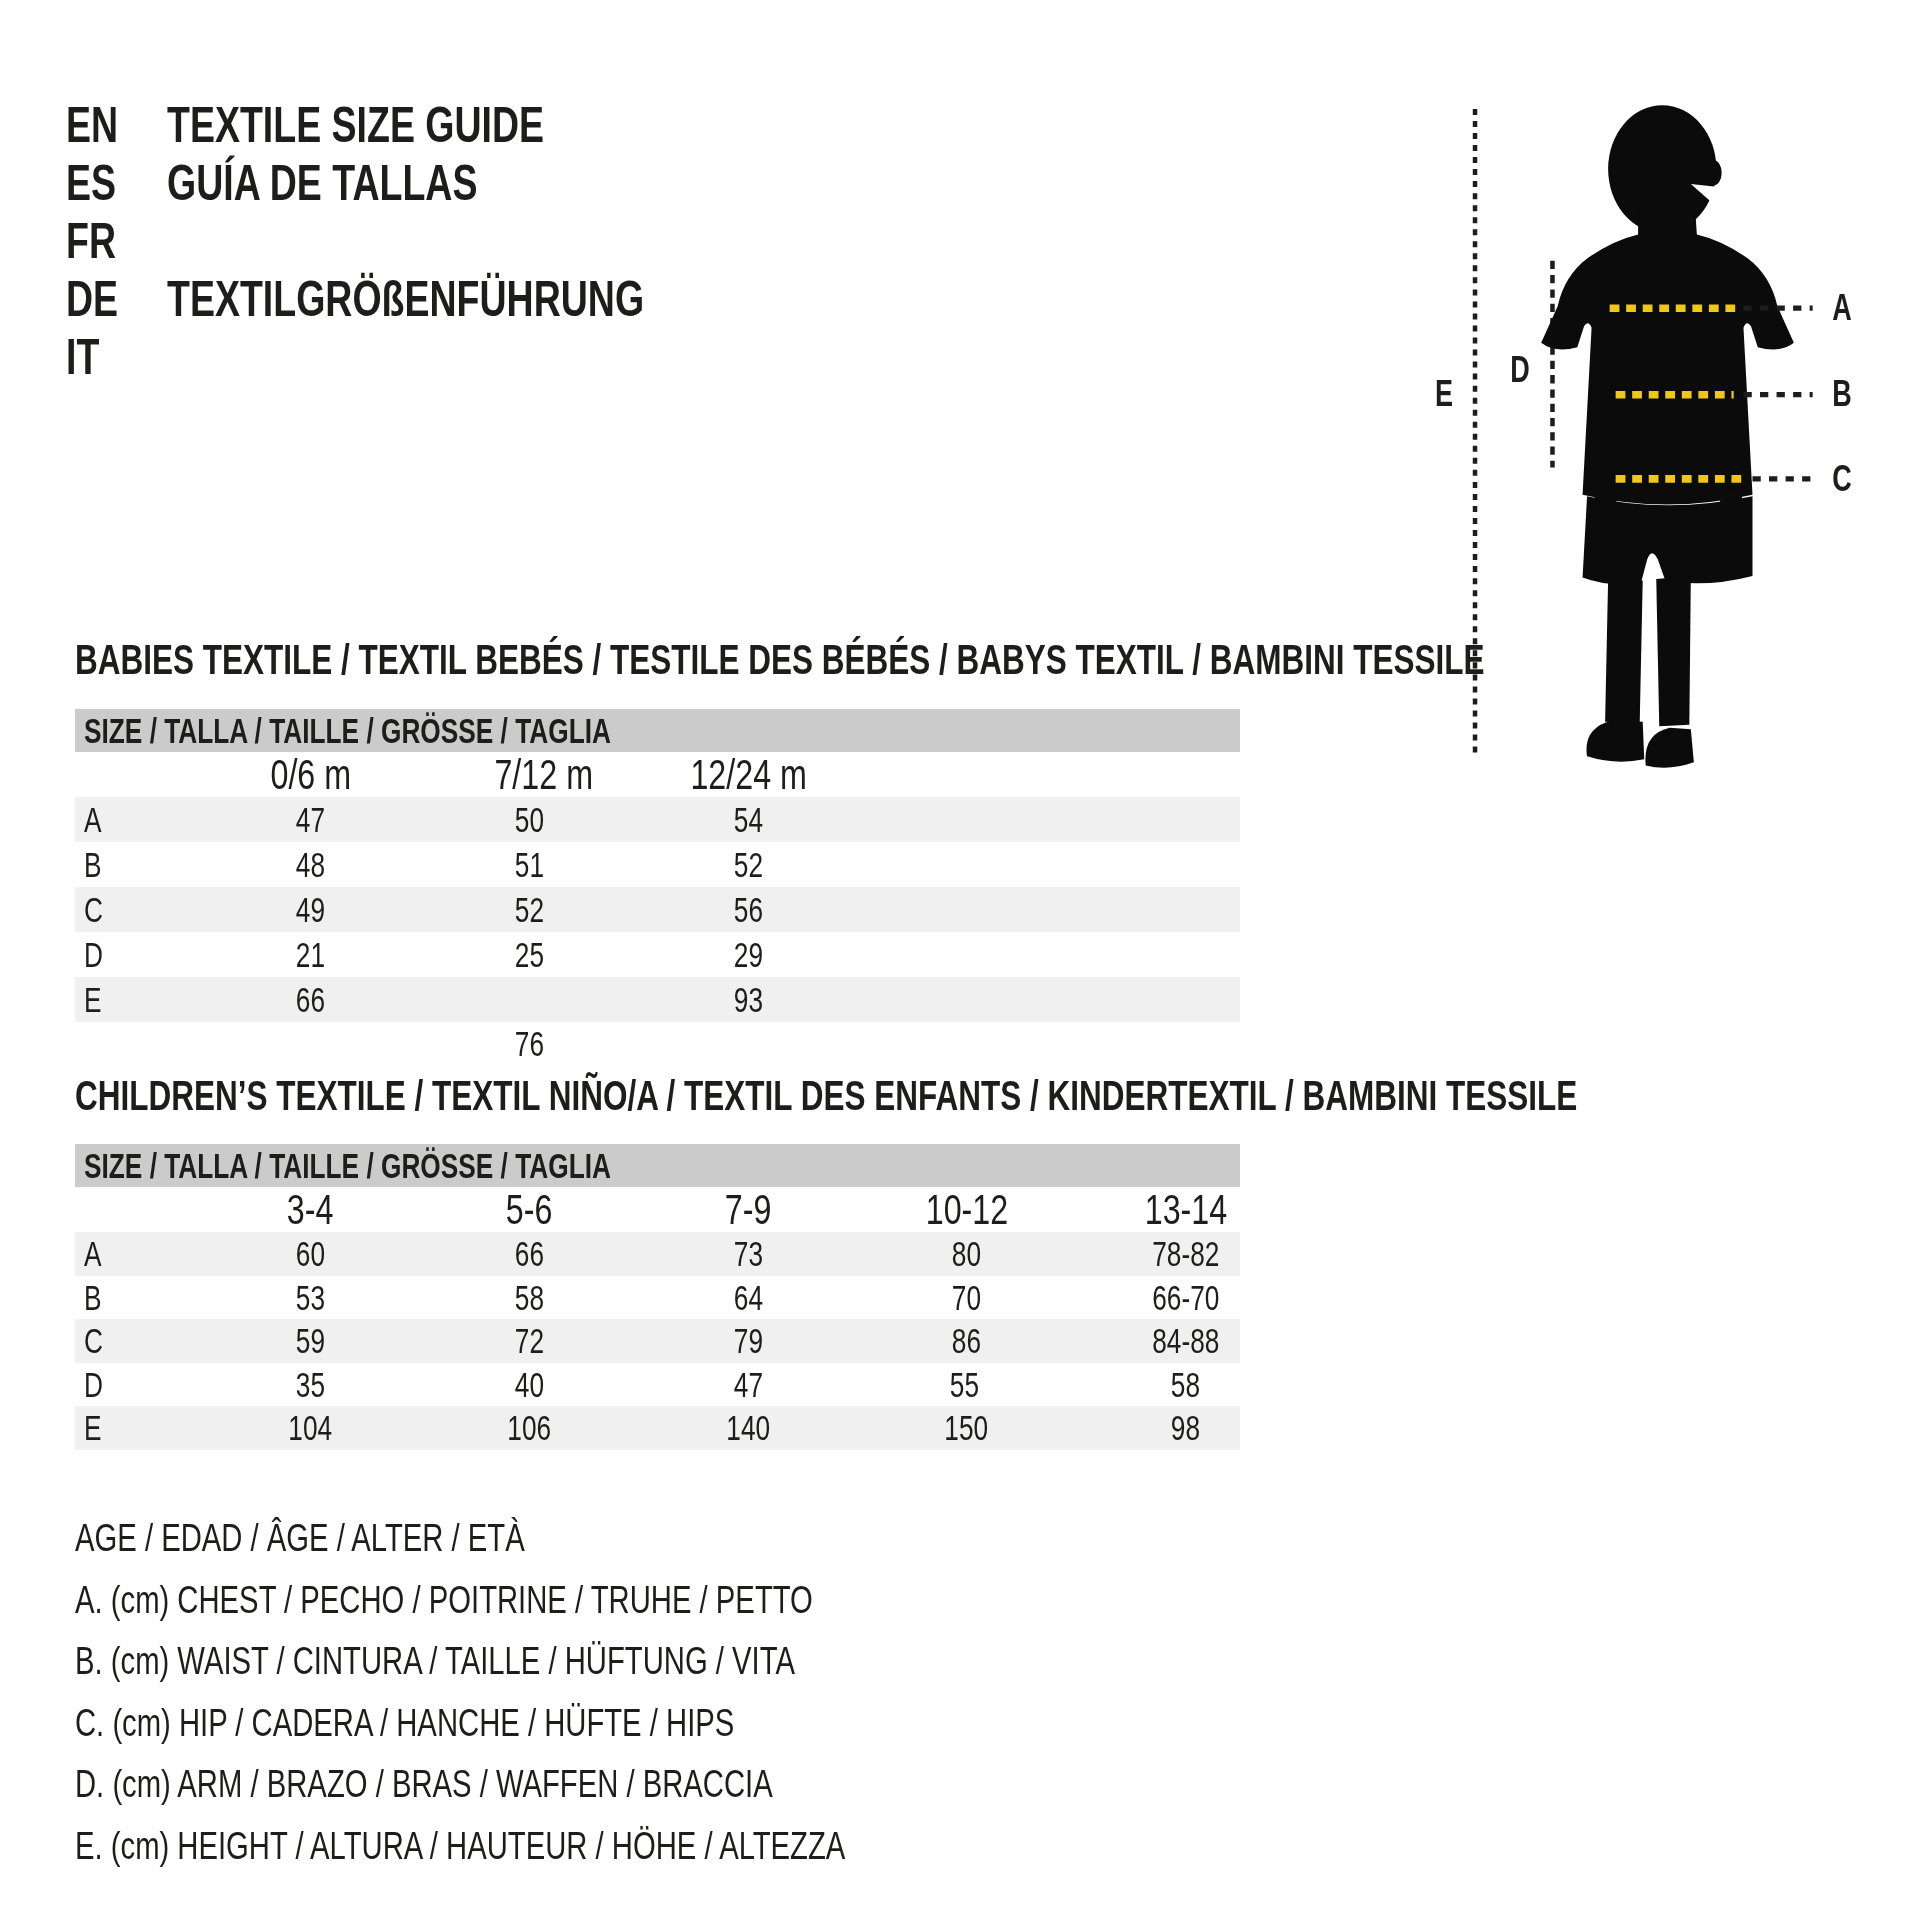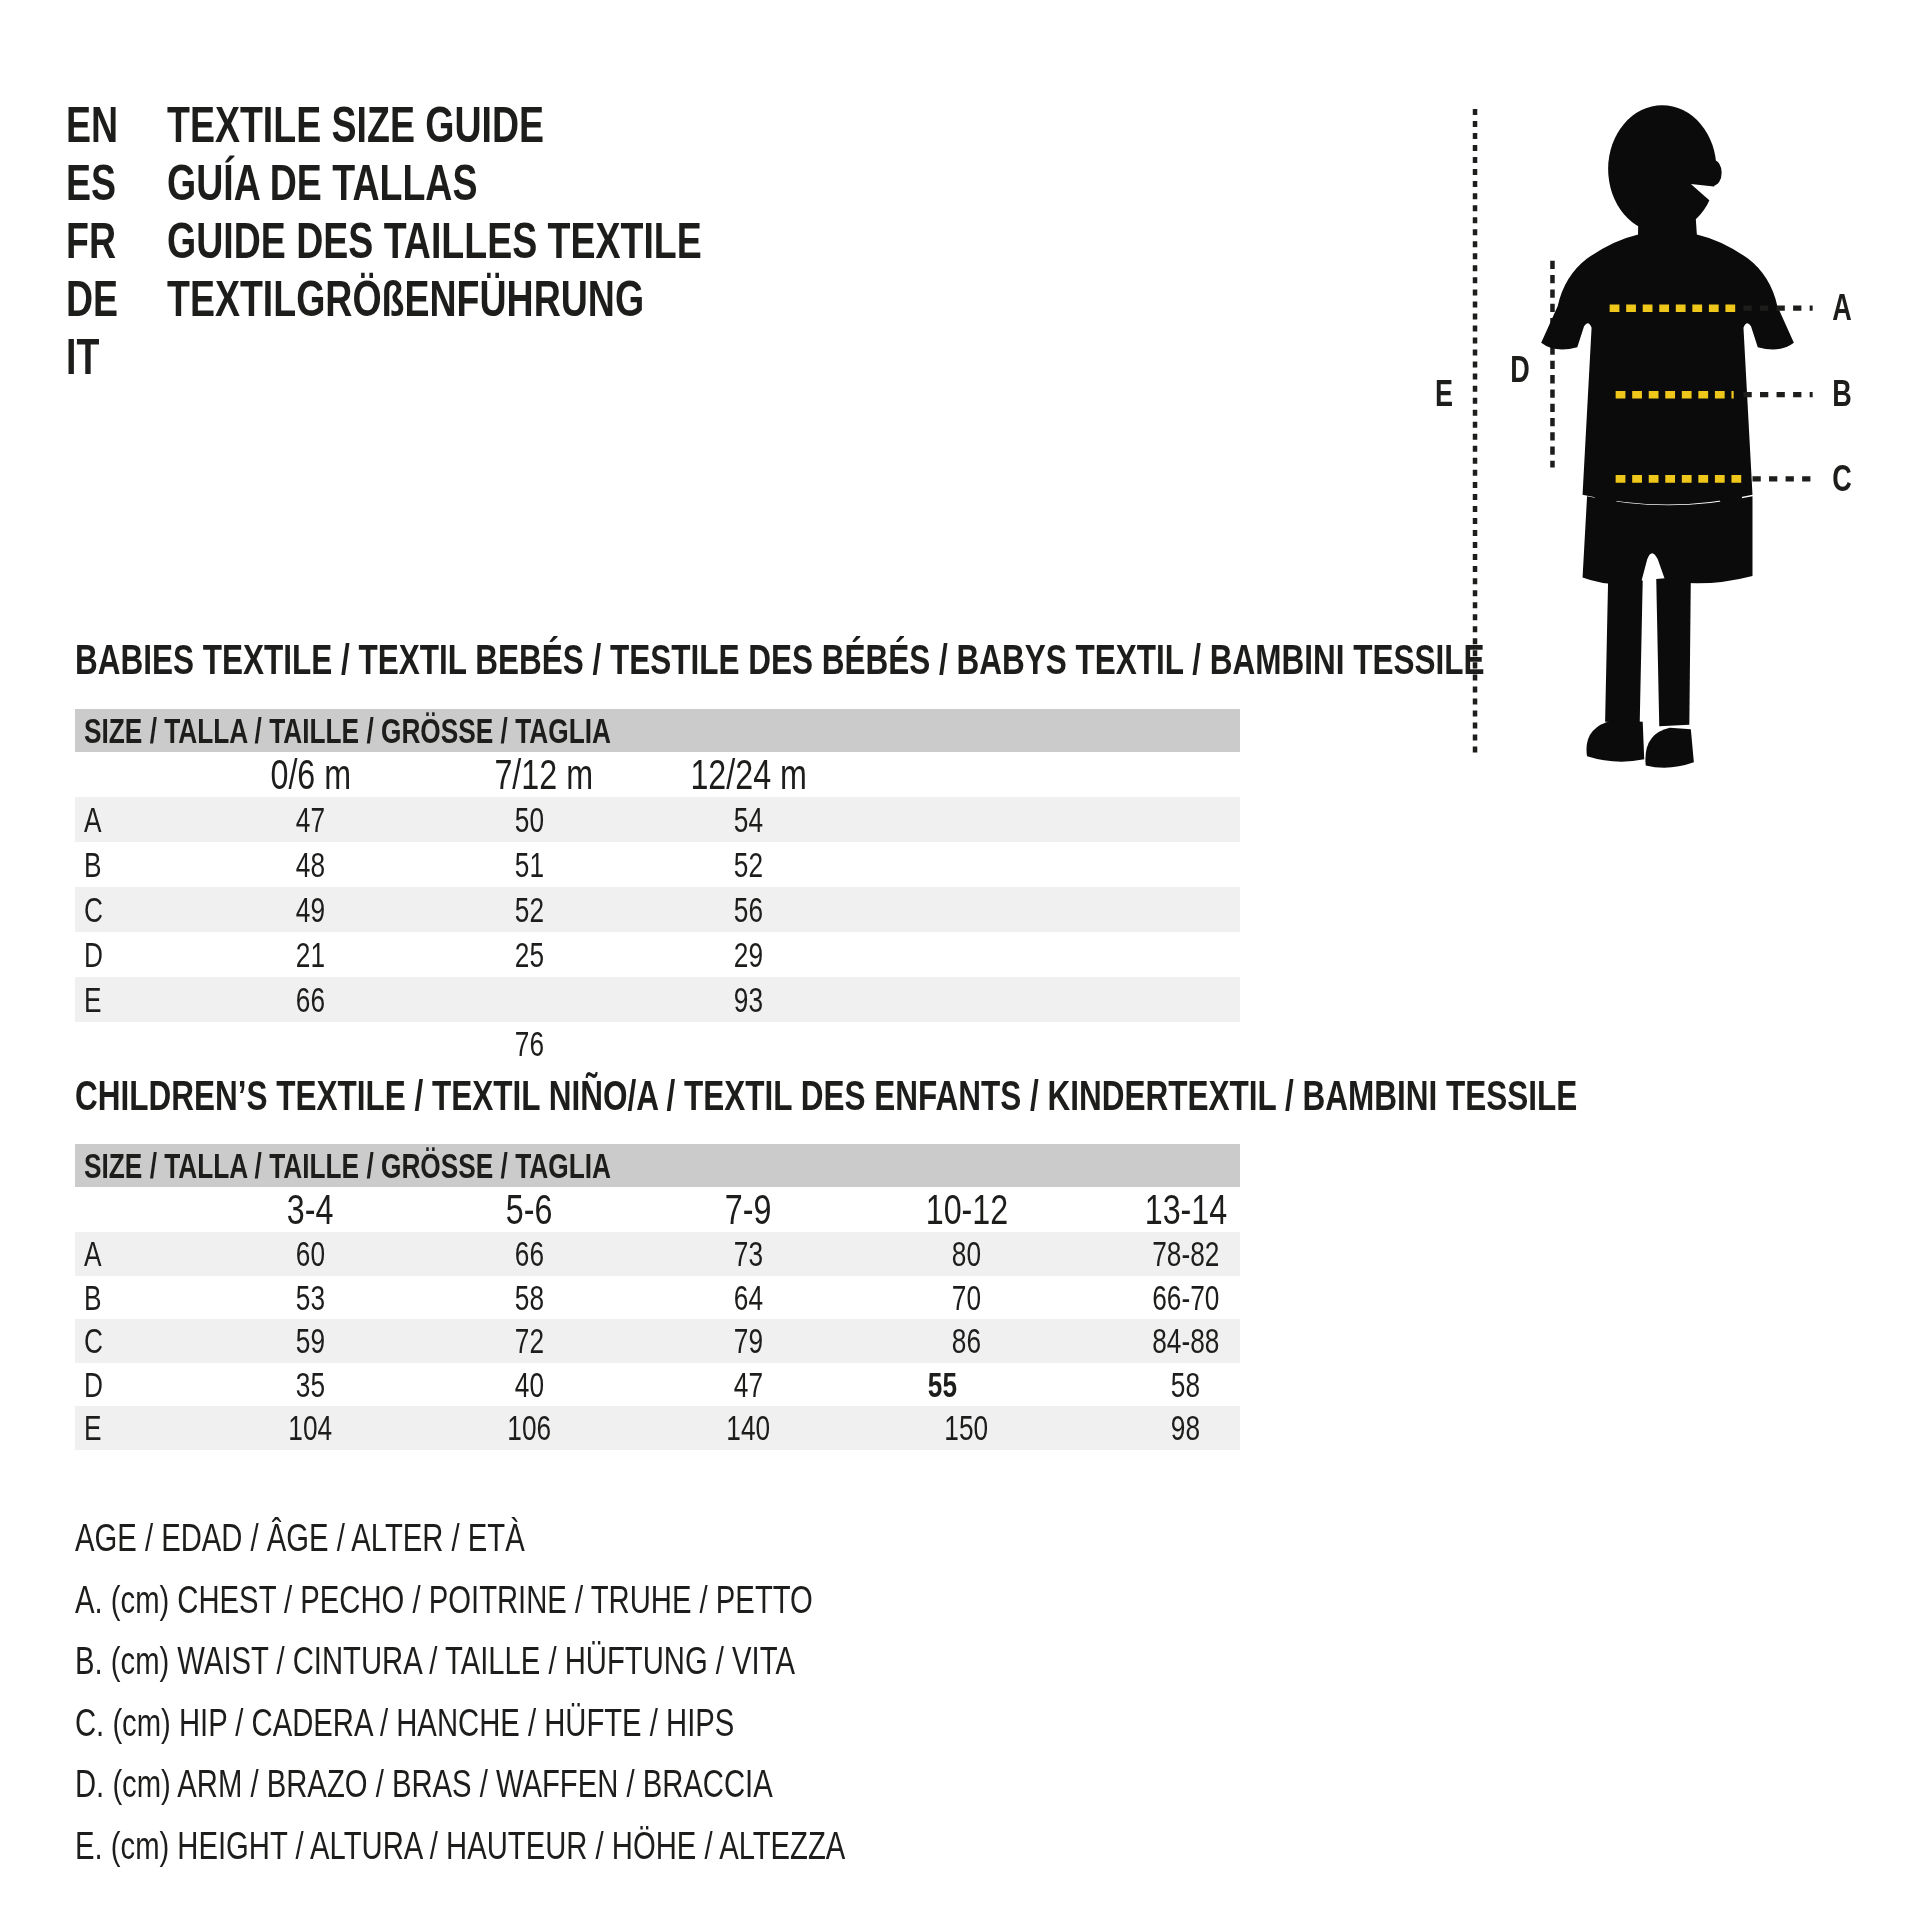--- a/index.html
+++ b/index.html
@@ -49,21 +49,20 @@
     <div class="hline" style="top:99px">
       <span class="hcode"><span class="cx">EN</span></span>
       <span class="htitle"><span class="cx">TEXTILE SIZE GUIDE</span></span>
     </div>
     <div class="hline" style="top:157px">
       <span class="hcode"><span class="cx">ES</span></span>
       <span class="htitle"><span class="cx">GUÍA DE TALLAS</span></span>
     </div>
     <div class="hline" style="top:215px">
       <span class="hcode"><span class="cx">FR</span></span>
-      <span class="htitle"><span class="cx">GUIDE DES TAILLES TEXTILE</span></span>
     </div>
     <div class="hline" style="top:273px">
       <span class="hcode"><span class="cx">DE</span></span>
       <span class="htitle"><span class="cx">TEXTILGRÖßENFÜHRUNG</span></span>
     </div>
     <div class="hline" style="top:331px">
       <span class="hcode"><span class="cx">IT</span></span>
     </div>
   </div>
 
@@ -186,21 +185,21 @@
         <div class="tcell" style="left: 345px; width: 219px;"><span class="cxc">72</span></div>
         <div class="tcell" style="left: 564px; width: 219px;"><span class="cxc">79</span></div>
         <div class="tcell" style="left: 782px; width: 219px;"><span class="cxc">86</span></div>
         <div class="tcell" style="left: 1001px; width: 219px;"><span class="cxc">84-88</span></div>
       </div>
       <div class="trow" style="top: 219px; height: 44px; line-height: 44px;">
         <span class="rlabel"><span class="cx">D</span></span>
         <div class="tcell" style="left: 126px; width: 219px;"><span class="cxc">35</span></div>
         <div class="tcell" style="left: 345px; width: 219px;"><span class="cxc">40</span></div>
         <div class="tcell" style="left: 564px; width: 219px;"><span class="cxc">47</span></div>
-        <div class="tcell" style="left: 758px; width: 219px; font-weight: bold;"><span class="cxc">55</span></div>
+        <div class="tcell" style="left: 780px; width: 219px;"><span class="cxc">55</span></div>
         <div class="tcell" style="left: 1001px; width: 219px;"><span class="cxc">58</span></div>
       </div>
       <div class="trow stripe" style="top: 262px; height: 44px; line-height: 44px;">
         <span class="rlabel"><span class="cx">E</span></span>
         <div class="tcell" style="left: 126px; width: 219px;"><span class="cxc">104</span></div>
         <div class="tcell" style="left: 345px; width: 219px;"><span class="cxc">106</span></div>
         <div class="tcell" style="left: 564px; width: 219px;"><span class="cxc">140</span></div>
         <div class="tcell" style="left: 782px; width: 219px;"><span class="cxc">150</span></div>
         <div class="tcell" style="left: 1001px; width: 219px;"><span class="cxc">98</span></div>
       </div>

